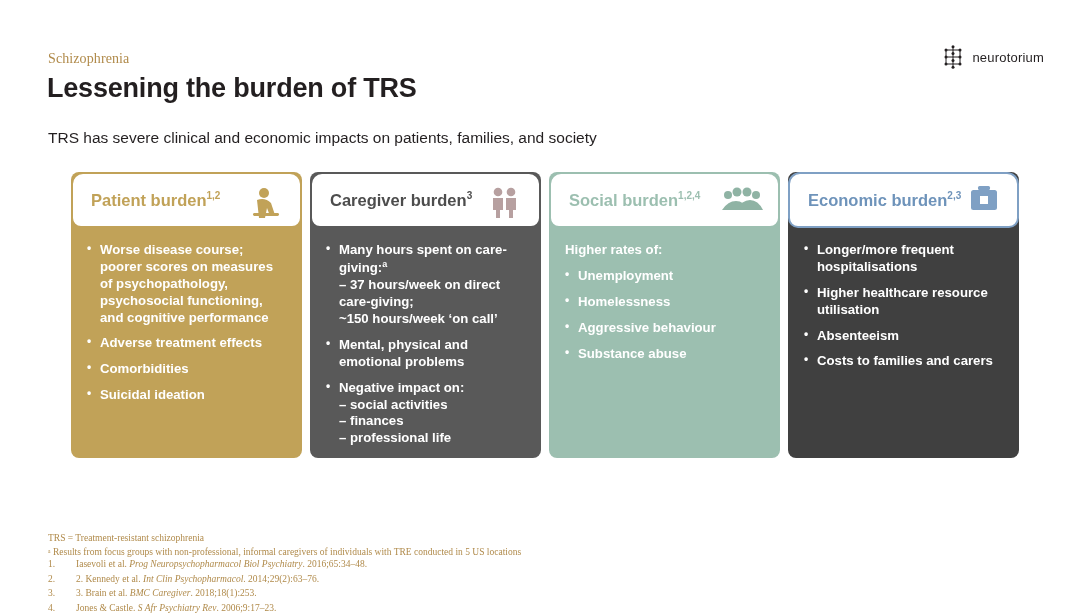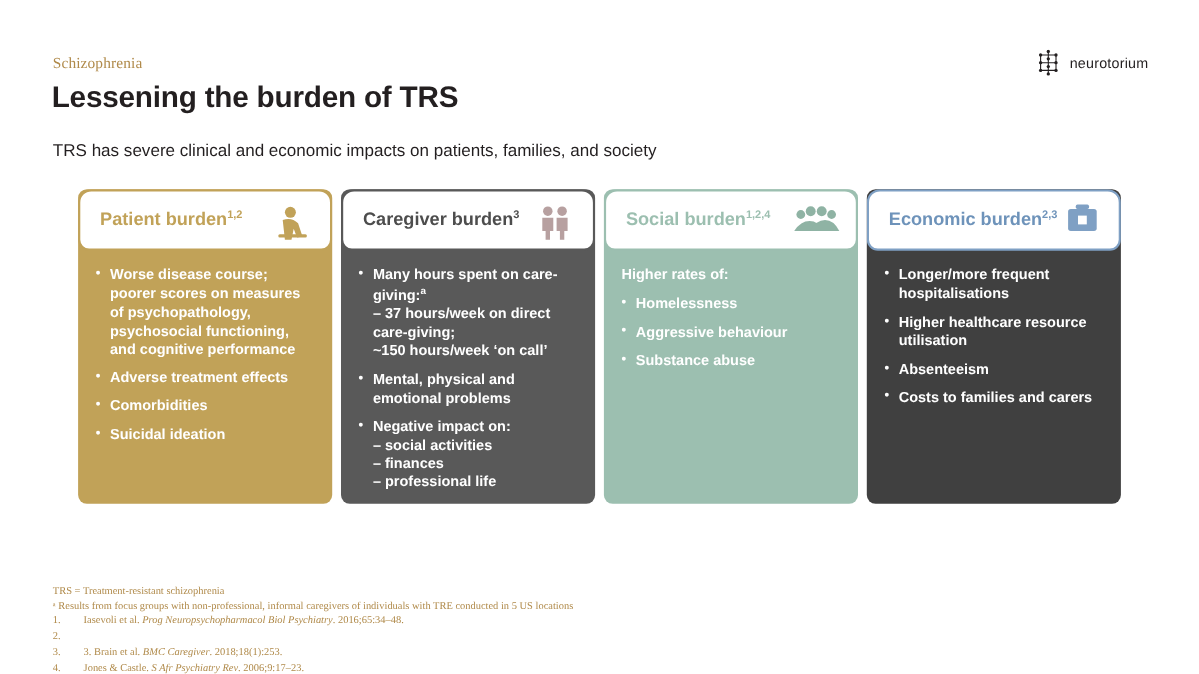--- a/index.html
+++ b/index.html
@@ -203,20 +203,21 @@
                 <circle cx="38" cy="15" r="4"></circle>
               <path d="M4 30 q6 -9 14 -9 t12 9 z"></path>
               <path d="M18 30 q6 -10 14 -10 t13 10 z"></path>
             </g>
           </svg>
         </span>
       </div>
       <div class="card-body">
         <div class="plain">Higher rates of:</div>
         <ul class="bullets">
+          <li>Unemployment</li>
           <li>Homelessness</li>
           <li>Aggressive behaviour</li>
           <li>Substance abuse</li>
         </ul>
       </div>
     </div>
 
     <div class="card economic">
       <div class="card-head">
         <span class="card-title"><span>Economic burden</span><sup>2,3</sup></span>
@@ -247,20 +248,21 @@
     <div>ᵃ Results from focus groups with non-professional, informal caregivers of individuals with TRE conducted in 5 US locations</div>
   </div>
 
   <div class="refs">
     <div class="refs-row">
       <span class="refs-num">1.</span>
       <span class="refs-txt">Iasevoli et al. <i>Prog Neuropsychopharmacol Biol Psychiatry</i>. 2016;65:34–48.</span>
     </div>
     <div class="refs-row">
       <span class="refs-num">2.</span>
+      <span class="refs-txt">2. Kennedy et al. <i>Int Clin Psychopharmacol</i>. 2014;29(2):63–76.</span>
     </div>
     <div class="refs-row">
       <span class="refs-num">3.</span>
       <span class="refs-txt">3. Brain et al. <i>BMC Caregiver</i>. 2018;18(1):253.</span>
     </div>
     <div class="refs-row">
       <span class="refs-num">4.</span>
       <span class="refs-txt">Jones &amp; Castle. <i>S Afr Psychiatry Rev</i>. 2006;9:17–23.</span>
     </div>
   </div>

